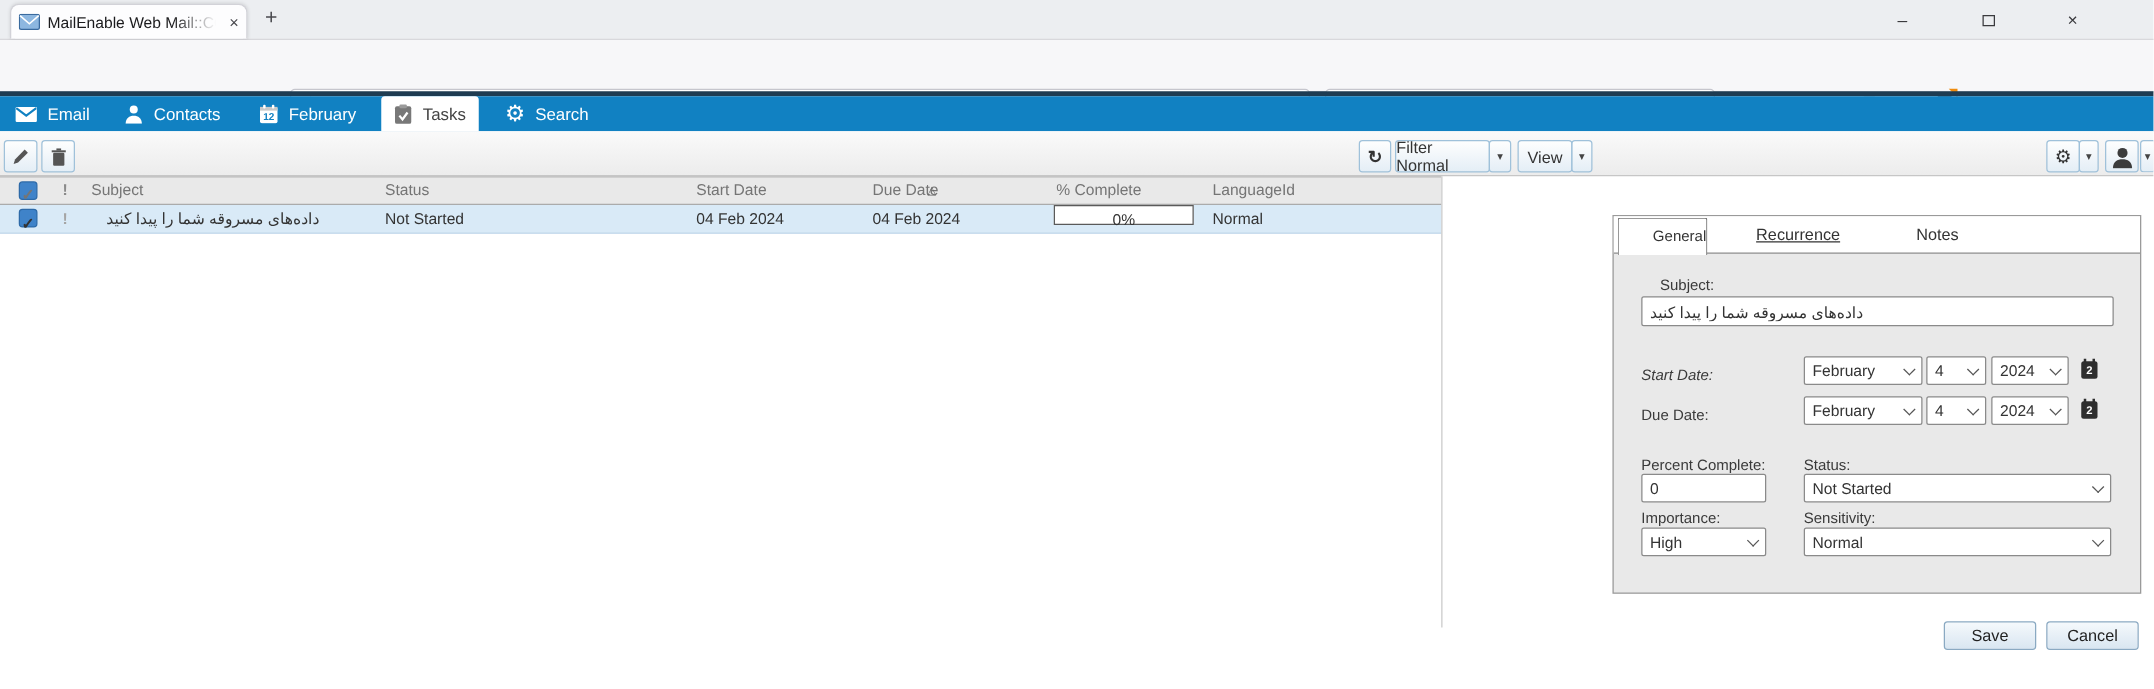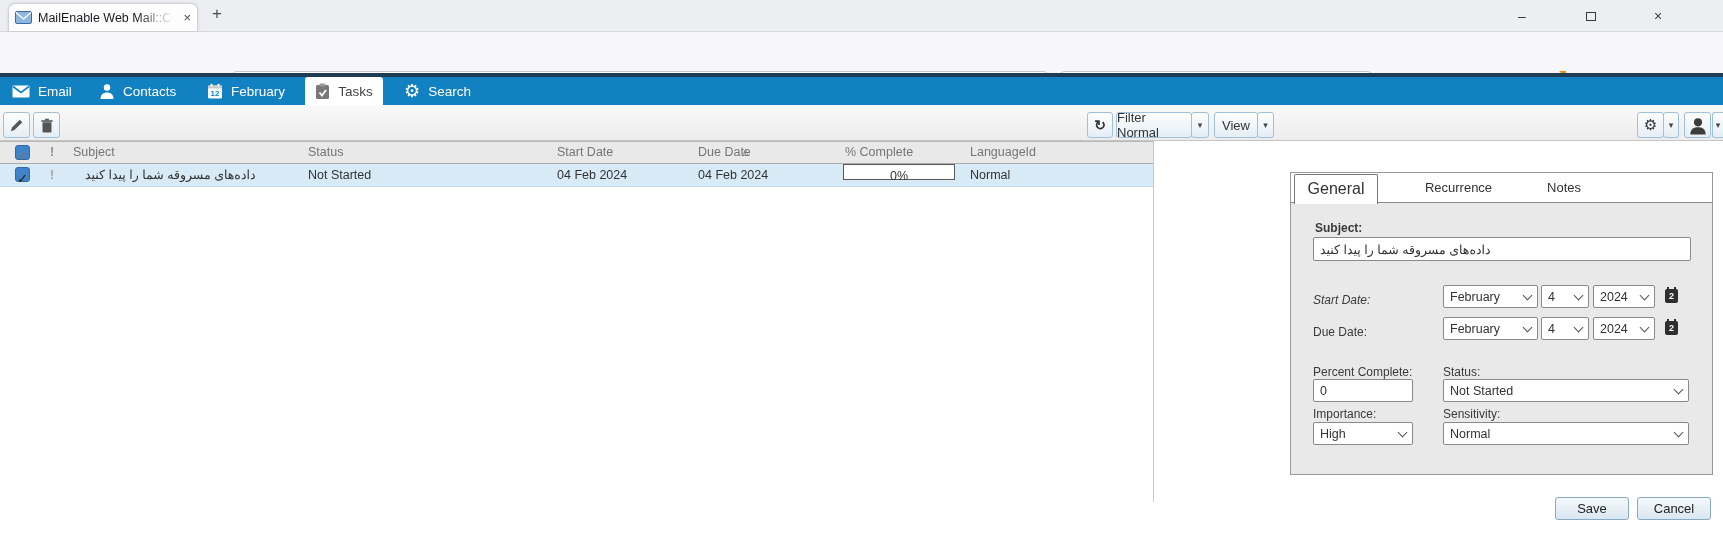--- a/index.html
+++ b/index.html
@@ -41,22 +41,22 @@
   .trow{position:absolute;left:0;top:164px;width:1153px;height:23px;background:#d9eaf7;border-bottom:1px solid #c2d8ea;box-sizing:border-box;}
   .trow span{position:absolute;top:0;line-height:22px;font-size:12.5px;color:#333;}
   .cb{position:absolute;width:15px;height:15px;background:#3f83c9;border:1px solid #2d6aa8;border-radius:3px;
       color:#fff;font-size:11px;line-height:14px;text-align:center;font-weight:bold;box-sizing:border-box;}
   .vline{position:absolute;left:1153px;top:141px;width:1px;height:361px;background:#c9c9c9;}
   .pctbox{position:absolute;left:843px;top:3px;width:112px;height:16px;background:#fff;border:1px solid #5a5a5a;
       font-size:11px;line-height:15px;text-align:center;color:#333;box-sizing:border-box;}
   
   .panel{position:absolute;left:1290px;top:172px;width:423px;height:303px;border:1px solid #9a9a9a;background:#e9e9e9;box-sizing:border-box;}
   .tabstrip{position:absolute;left:0;top:0;width:100%;height:30px;background:#fff;border-bottom:1px solid #8a8a8a;box-sizing:border-box;}
-  .ptab-active{position:absolute;left:3px;top:1px;width:84px;height:30px;background:#fff;border:1px solid #777;border-bottom:none;
-      box-sizing:border-box;text-align:center;line-height:28px;font-size:16px;color:#333;z-index:2;border-radius:2px 2px 0 0;}
+  .ptab-active{position:absolute;left:3px;top:1px;width:72px;height:30px;background:#fff;border:1px solid #777;border-bottom:none;
+      box-sizing:border-box;text-align:right;line-height:28px;font-size:12px;color:#333;z-index:2;border-radius:2px 2px 0 0;}
   .ptab{position:absolute;top:1px;height:28px;text-align:center;line-height:28px;font-size:13px;color:#333;}
   .plabel{position:absolute;font-size:12px;color:#3a3a3a;}
   .pinput{position:absolute;background:#fff;border:1px solid #8a8a8a;border-radius:2px;box-sizing:border-box;
       font-family:"Liberation Sans",sans-serif;font-size:12.5px;color:#333;padding:0 6px;outline:none;}
   .sel{position:absolute;height:23px;background:#fff;border:1px solid #8a8a8a;border-radius:2px;box-sizing:border-box;
       display:flex;align-items:center;padding:0 6px;font-size:12.5px;color:#333;}
   .sel .chev{margin-left:auto;width:6px;height:6px;border-right:1.6px solid #555;border-bottom:1.6px solid #555;
       transform:rotate(45deg);margin-top:-3px;}
   .calmini{position:absolute;width:13px;height:14px;background:#2e2e2e;border-radius:2px;color:#fff;font-size:9px;
       line-height:14px;text-align:center;font-weight:bold;}
@@ -231,24 +231,24 @@
     <span style="left:698px;">04 Feb 2024</span>
     <span class="pctbox">0%</span>
     <span style="left:970px;">Normal</span>
   </div>
 
   <div class="vline"></div>
 
   <div class="panel">
     <div class="tabstrip"></div>
     <div class="ptab-active">General</div>
-    <div class="ptab" style="left:120px;width:95px;">Recurrence</div>
-    <div class="ptab" style="left:228px;width:62px;text-align:right;">Notes</div>
-
-    <span class="plabel" style="left:24px;top:48px;font-weight:bold;">Subject:</span>
+    <div class="ptab" style="left:100px;width:95px;text-decoration:underline;">Recurrence</div>
+    <div class="ptab" style="left:228px;width:62px;">Notes</div>
+
+    <span class="plabel" style="left:37px;top:48px;">Subject:</span>
     <input class="pinput" style="left: 22px; top: 64px; width: 378px; height: 24px;" type="text" value="داده‌های مسروقه شما را پیدا کنید">
 
     <span class="plabel" style="left:22px;top:120px;font-style:italic;">Start Date:</span>
     <div class="sel" style="left:152px;top:112px;width:95px;">
         <span>February</span>
         <i class="chev"></i>
       </div>
     <div class="sel" style="left:250px;top:112px;width:48px;">
         <span>4</span>
         <i class="chev"></i>

